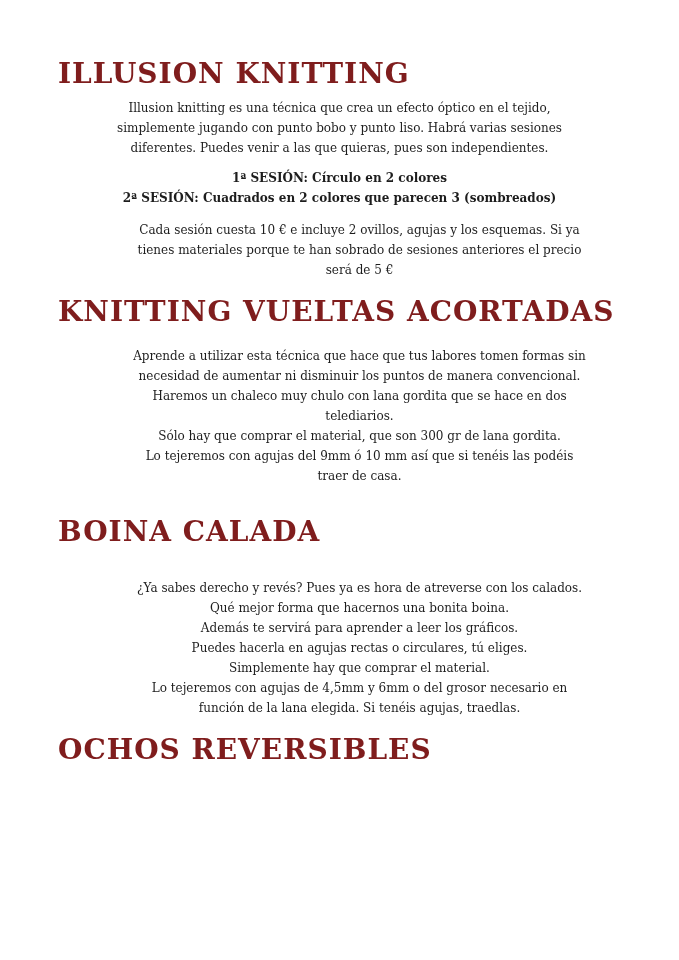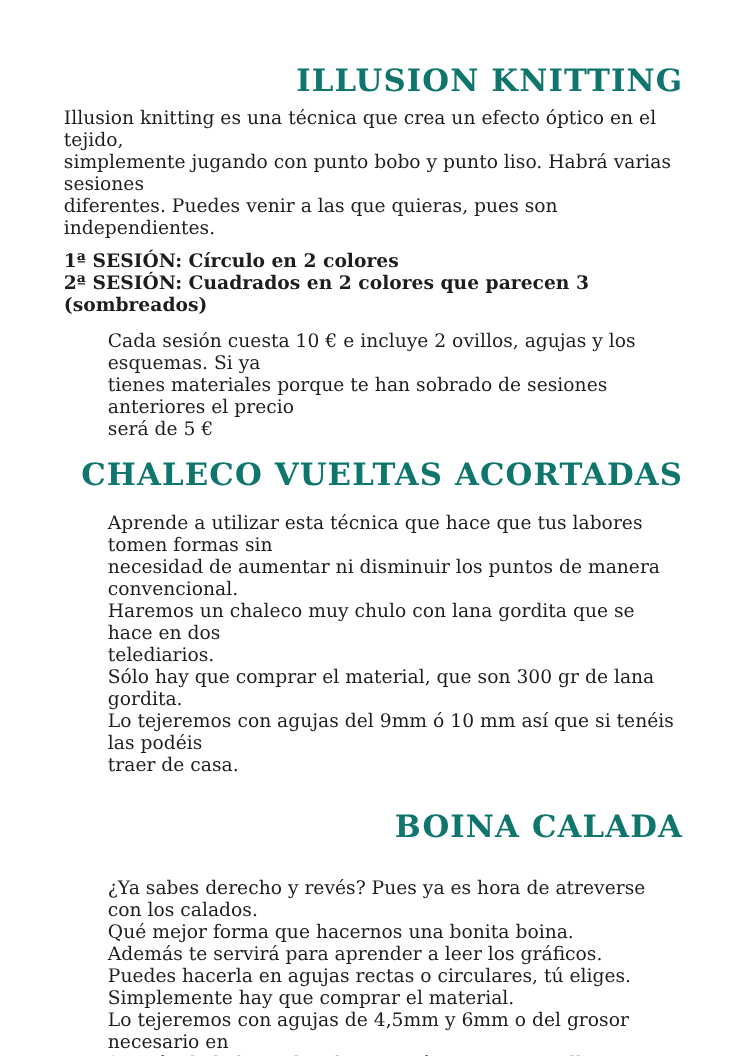--- a/index.html
+++ b/index.html
@@ -19,39 +19,39 @@
     color: #1d1d1d;
     text-align: center;
     overflow: hidden;
   }
   .title {
     font-family: "DejaVu Serif", "Liberation Serif", serif;
     font-weight: 700;
     font-size: 28px;
     line-height: 36px;
     letter-spacing: 1px;
-    color: #0f766e;
+    color: #7f1d1d;
     margin: 0 0 6px 0;
-    text-align: right;
+    text-align: left;
     white-space: nowrap;
   }
   section[data-name="section-chaleco"] .title,
   section[data-name="section-boina"] .title,
   section[data-name="section-ochos"] .title {
     margin-top: 14px;
   }
   section[data-name="section-chaleco"] .title { margin-bottom: 16px; }
   section[data-name="section-boina"] .title   { margin-bottom: 28px; margin-top: 28px; }
   section[data-name="section-ochos"] .title   { margin-bottom: 26px; }
   .para {
-    font-size: 17px;
+    font-size: 12px;
     line-height: 20px;
     margin: 0 0 10px 0;
     white-space: pre-line;
-    text-align: left;
+    text-align: center;
   }
   .para:last-child { margin-bottom: 0; margin-left: 40px; }
   .para.sessions { margin-bottom: 12px; font-weight: bold; }
   .para.no-gap { margin-bottom: 0; }
 </style>
 </head>
 <body>
 
 <div class="page" data-name="knitting-workshops-flyer">
 
@@ -61,21 +61,21 @@
 simplemente jugando con punto bobo y punto liso. Habrá varias sesiones
 diferentes. Puedes venir a las que quieras, pues son independientes.</p>
     <p class="para sessions" data-name="illusion-knitting-sessions-list">1ª SESIÓN: Círculo en 2 colores
 2ª SESIÓN: Cuadrados en 2 colores que parecen 3 (sombreados)</p>
     <p class="para no-gap" data-name="illusion-knitting-price-info">Cada sesión cuesta 10 € e incluye 2 ovillos, agujas y los esquemas. Si ya
 tienes materiales porque te han sobrado de sesiones anteriores el precio
 será de 5 €</p>
   </section>
 
   <section data-name="section-chaleco">
-    <h1 class="title" data-name="section-title-chaleco-vueltas-acortadas">CHALECO VUELTAS ACORTADAS</h1>
+    <h1 class="title" data-name="section-title-chaleco-vueltas-acortadas">KNITTING VUELTAS ACORTADAS</h1>
     <p class="para no-gap" data-name="chaleco-description">Aprende a utilizar esta técnica que hace que tus labores tomen formas sin
 necesidad de aumentar ni disminuir los puntos de manera convencional.
 Haremos un chaleco muy chulo con lana gordita que se hace en dos
 telediarios.
 Sólo hay que comprar el material, que son 300 gr de lana gordita.
 Lo tejeremos con agujas del 9mm ó 10 mm así que si tenéis las podéis
 traer de casa.</p>
   </section>
 
   <section data-name="section-boina">

